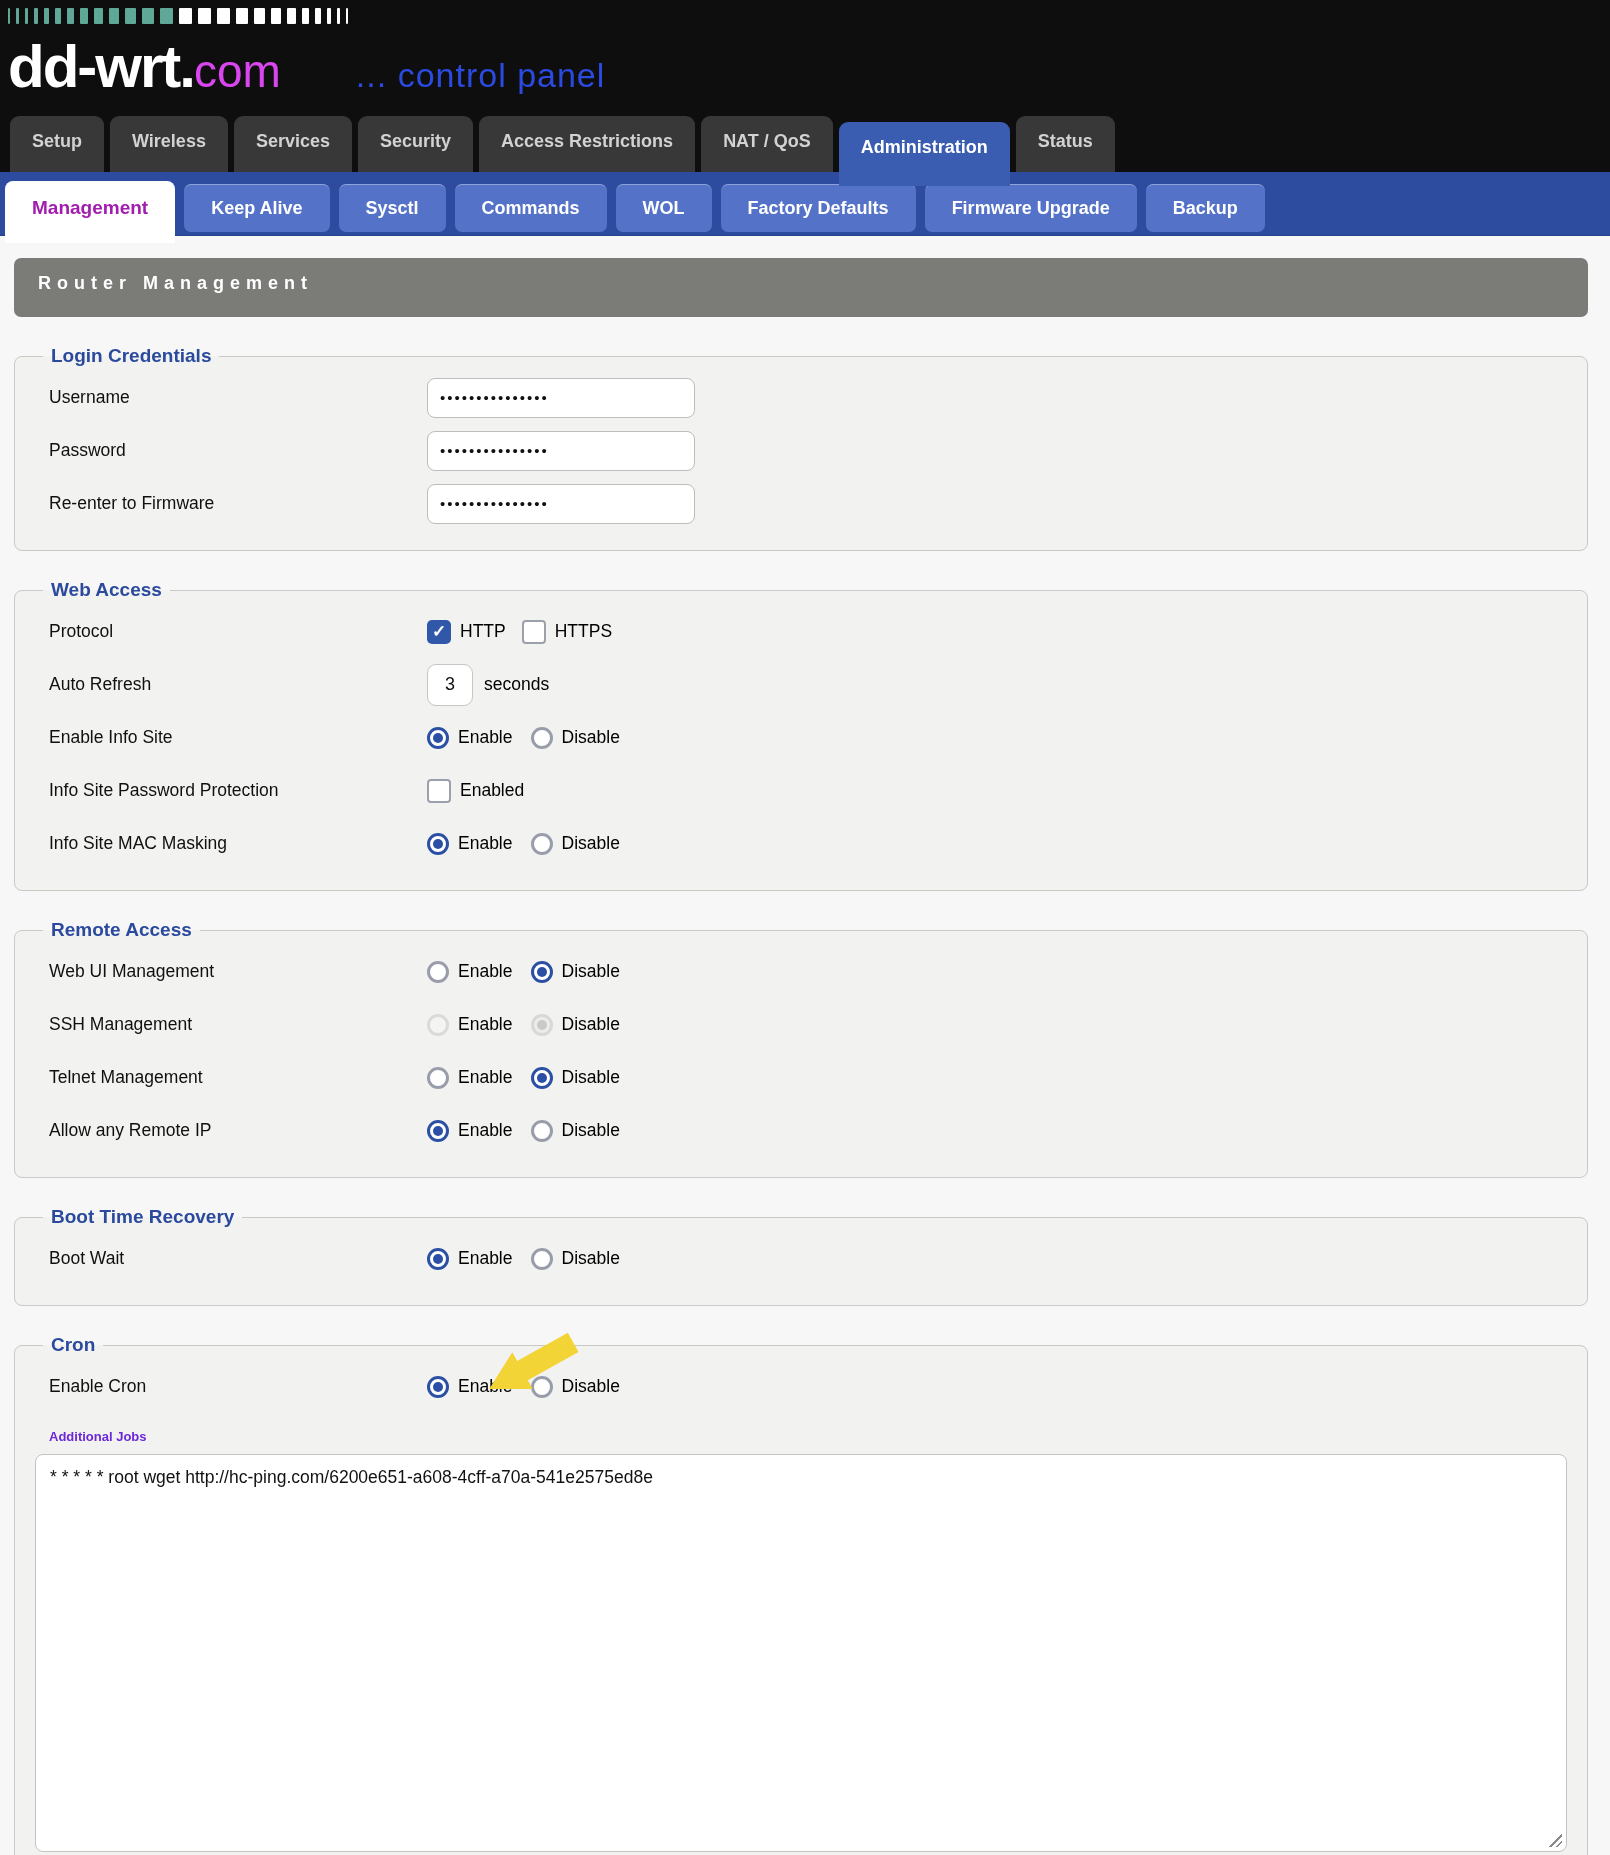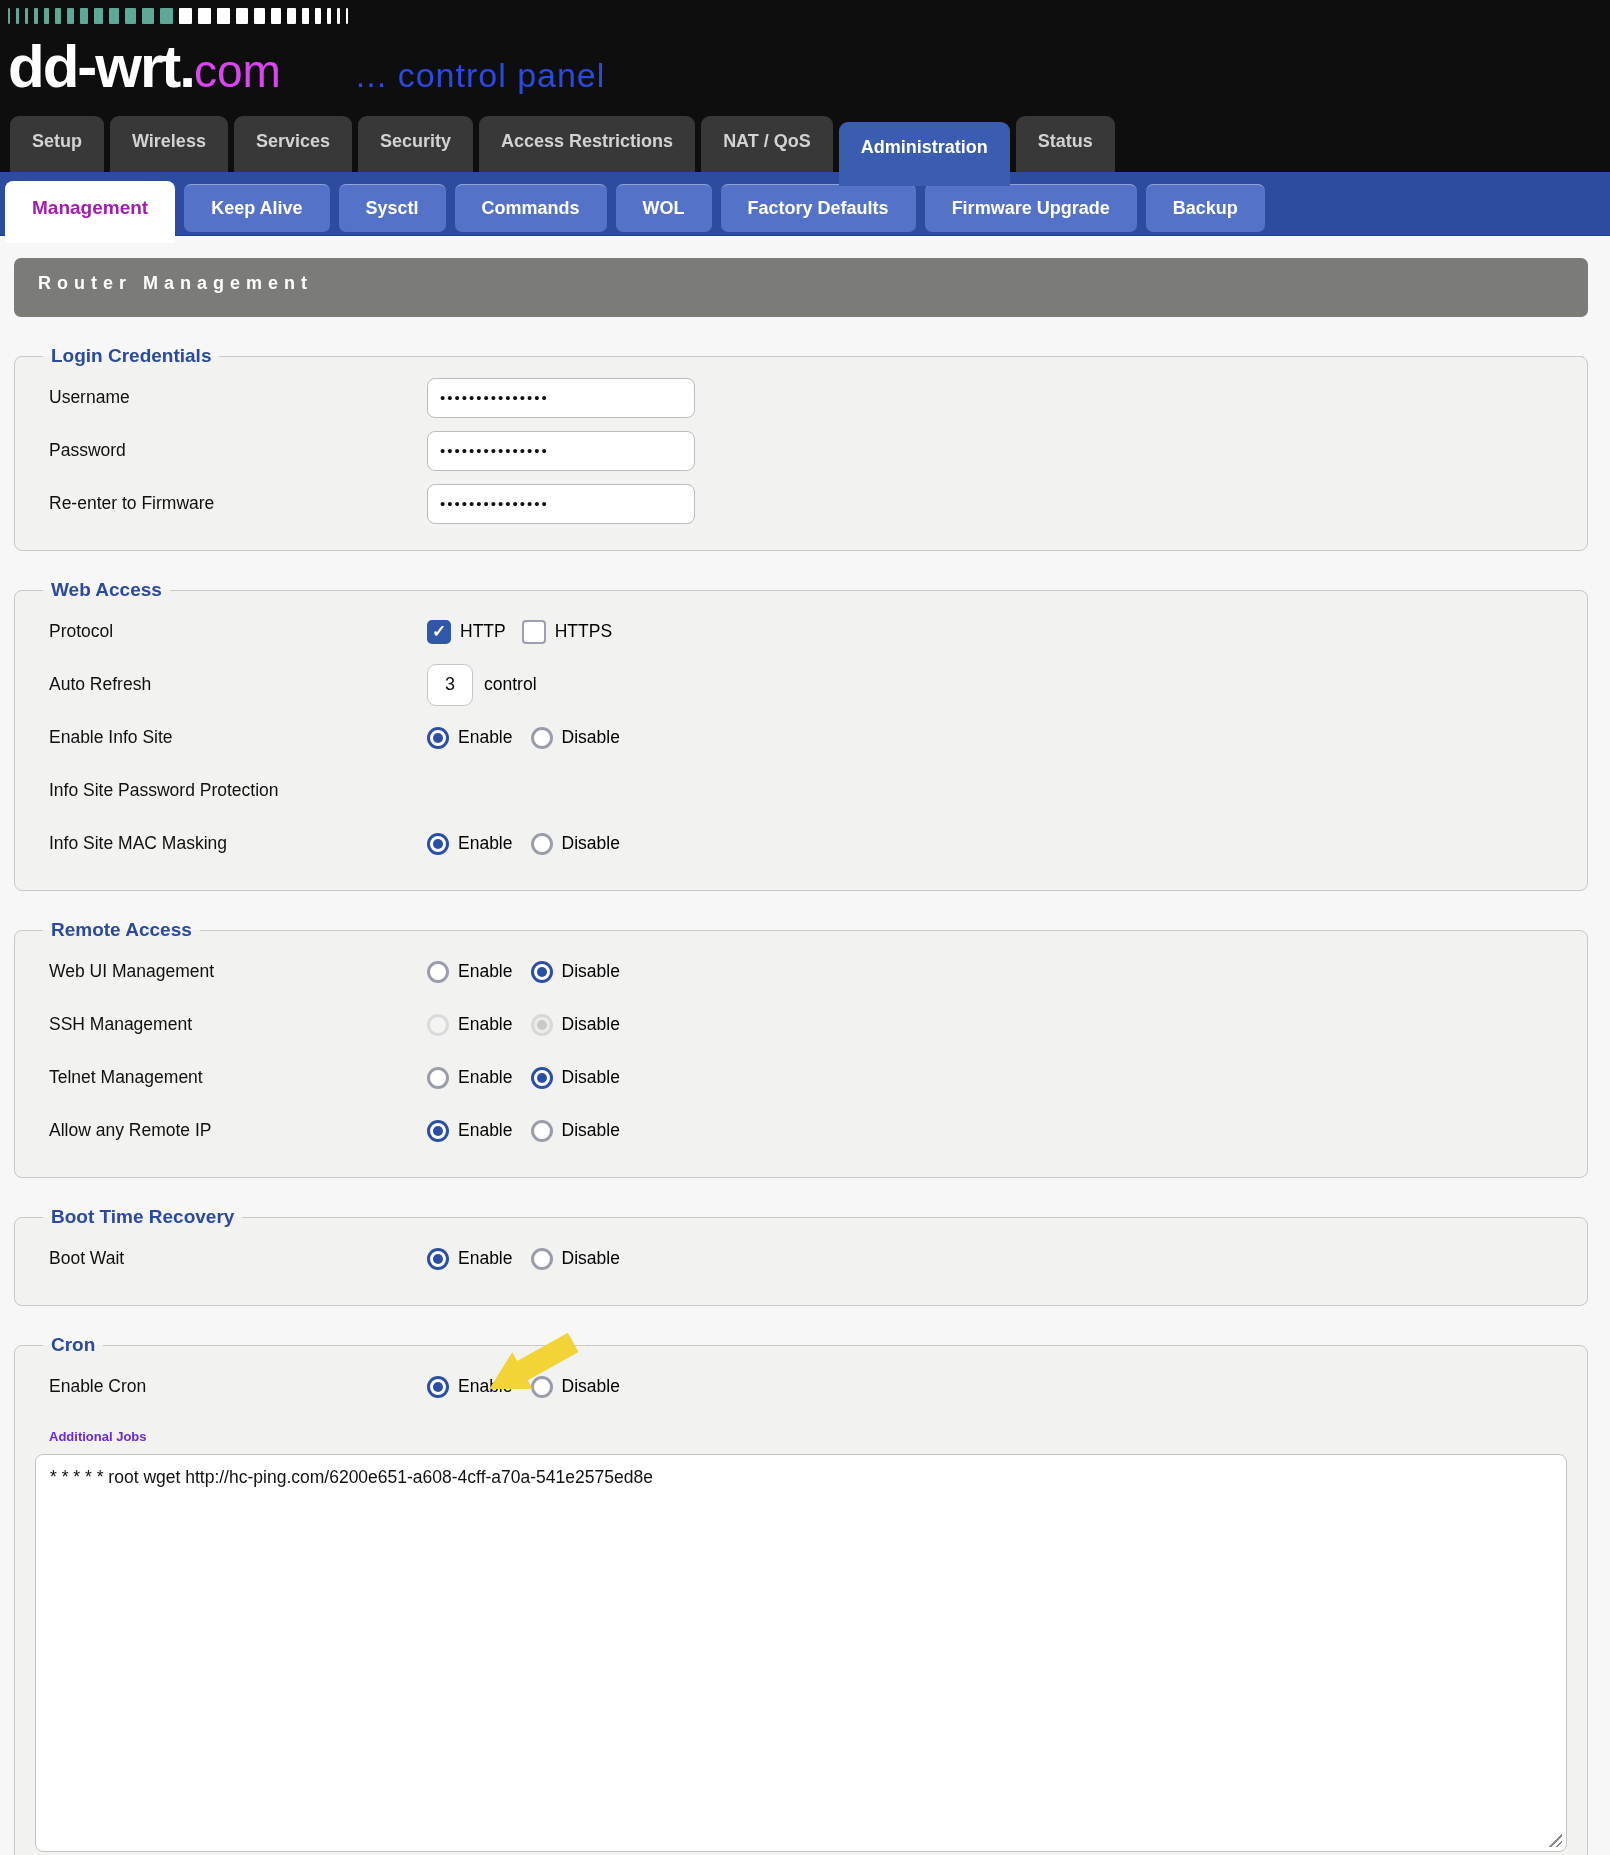--- a/index.html
+++ b/index.html
@@ -193,34 +193,38 @@
           <span class="checkbox on"></span>
           <span class="cb-label">HTTP</span>
           <span class="checkbox off"></span>
           <span class="cb-label">HTTPS</span>
         </div>
       </div>
       <div class="row">
         <span class="lbl">Auto Refresh</span>
         <div class="ctrl">
           <input class="num" type="text" value="3" style="">
-          <span class="suffix">control</span>
+          <span class="suffix">seconds</span>
         </div>
       </div>
       <div class="row">
         <span class="lbl">Enable Info Site</span>
         <div class="ctrl">
           <span class="radio sel"></span>
           <span class="r-label">Enable</span>
           <span class="radio unsel"></span>
           <span class="r-label">Disable</span>
         </div>
       </div>
       <div class="row">
         <span class="lbl">Info Site Password Protection</span>
+        <div class="ctrl">
+          <span class="checkbox off"></span>
+          <span class="cb-label">Enabled</span>
+        </div>
       </div>
       <div class="row">
         <span class="lbl">Info Site MAC Masking</span>
         <div class="ctrl">
           <span class="radio sel"></span>
           <span class="r-label">Enable</span>
           <span class="radio unsel"></span>
           <span class="r-label">Disable</span>
         </div>
       </div>

